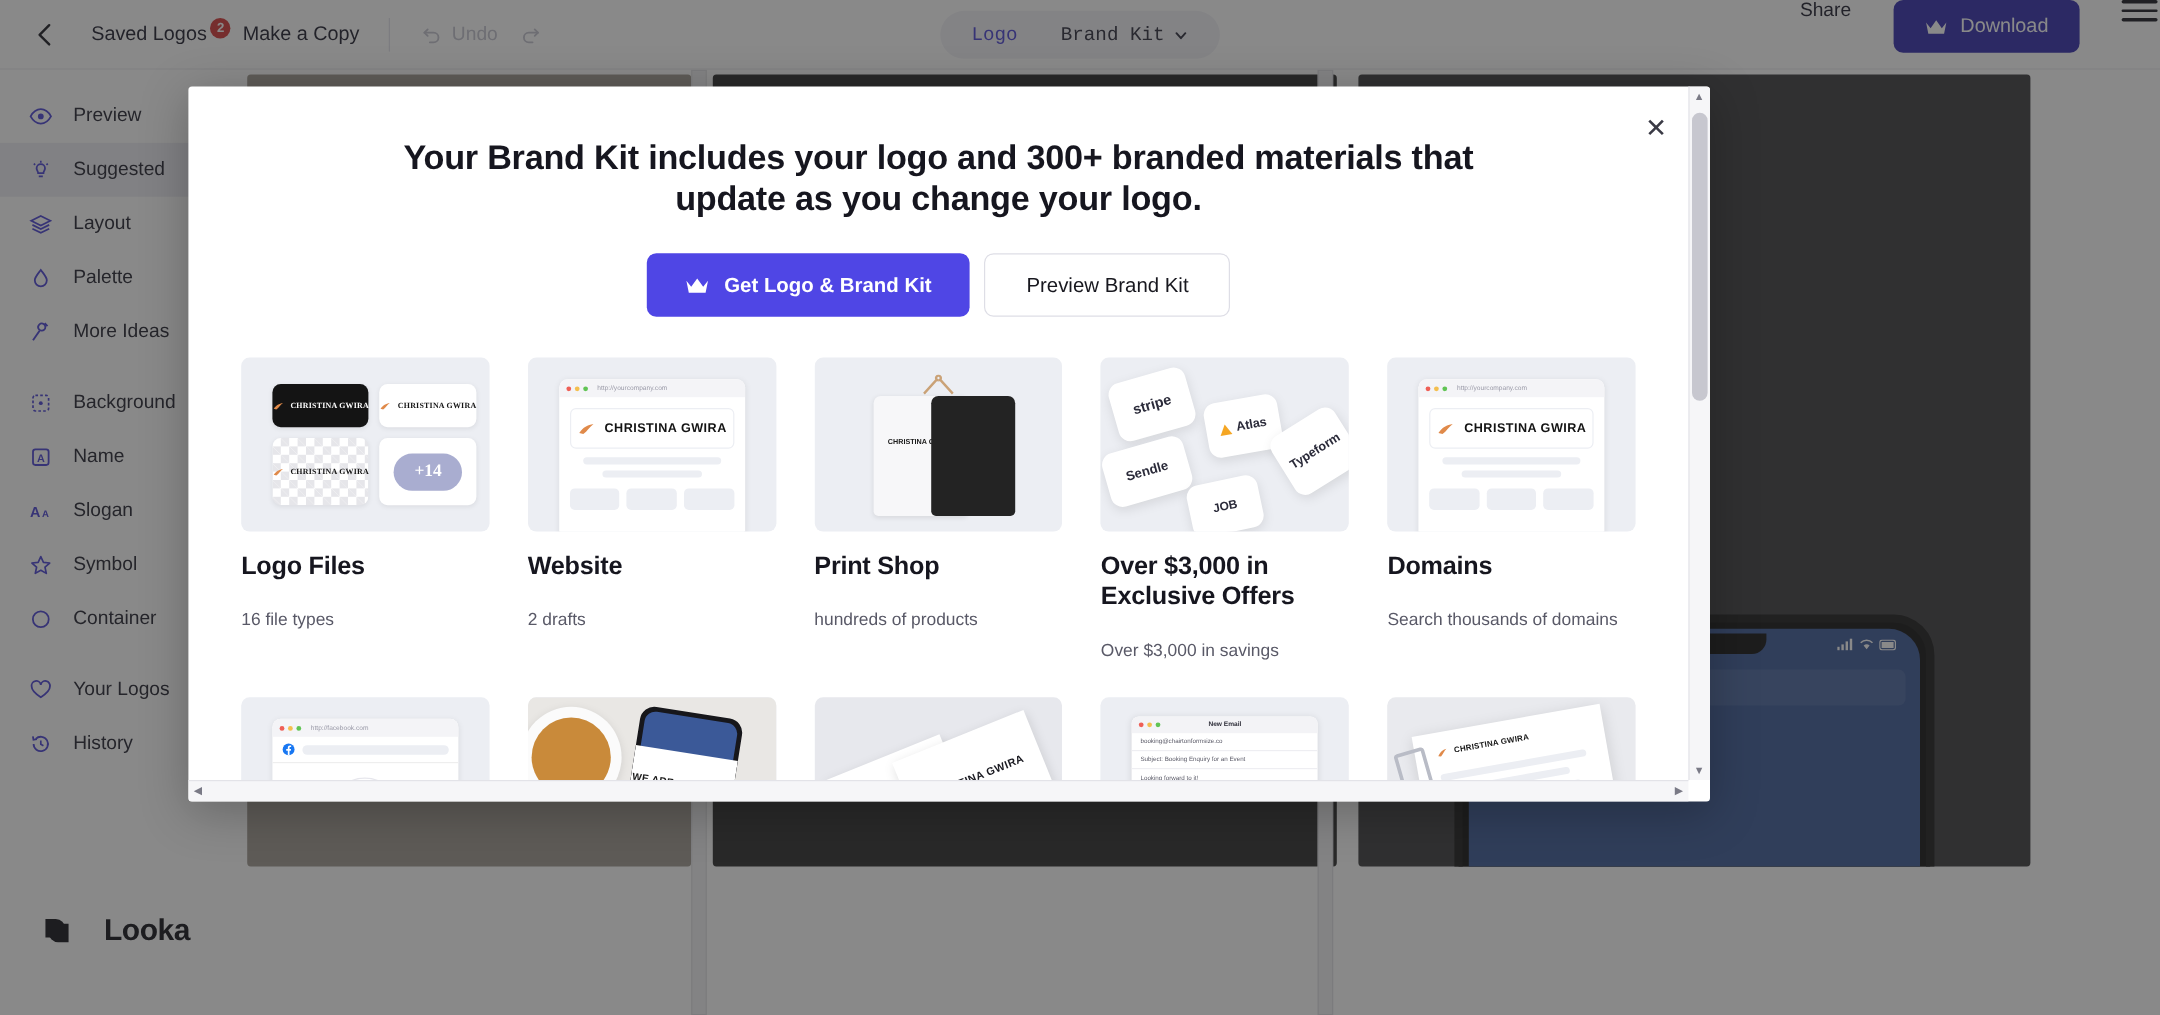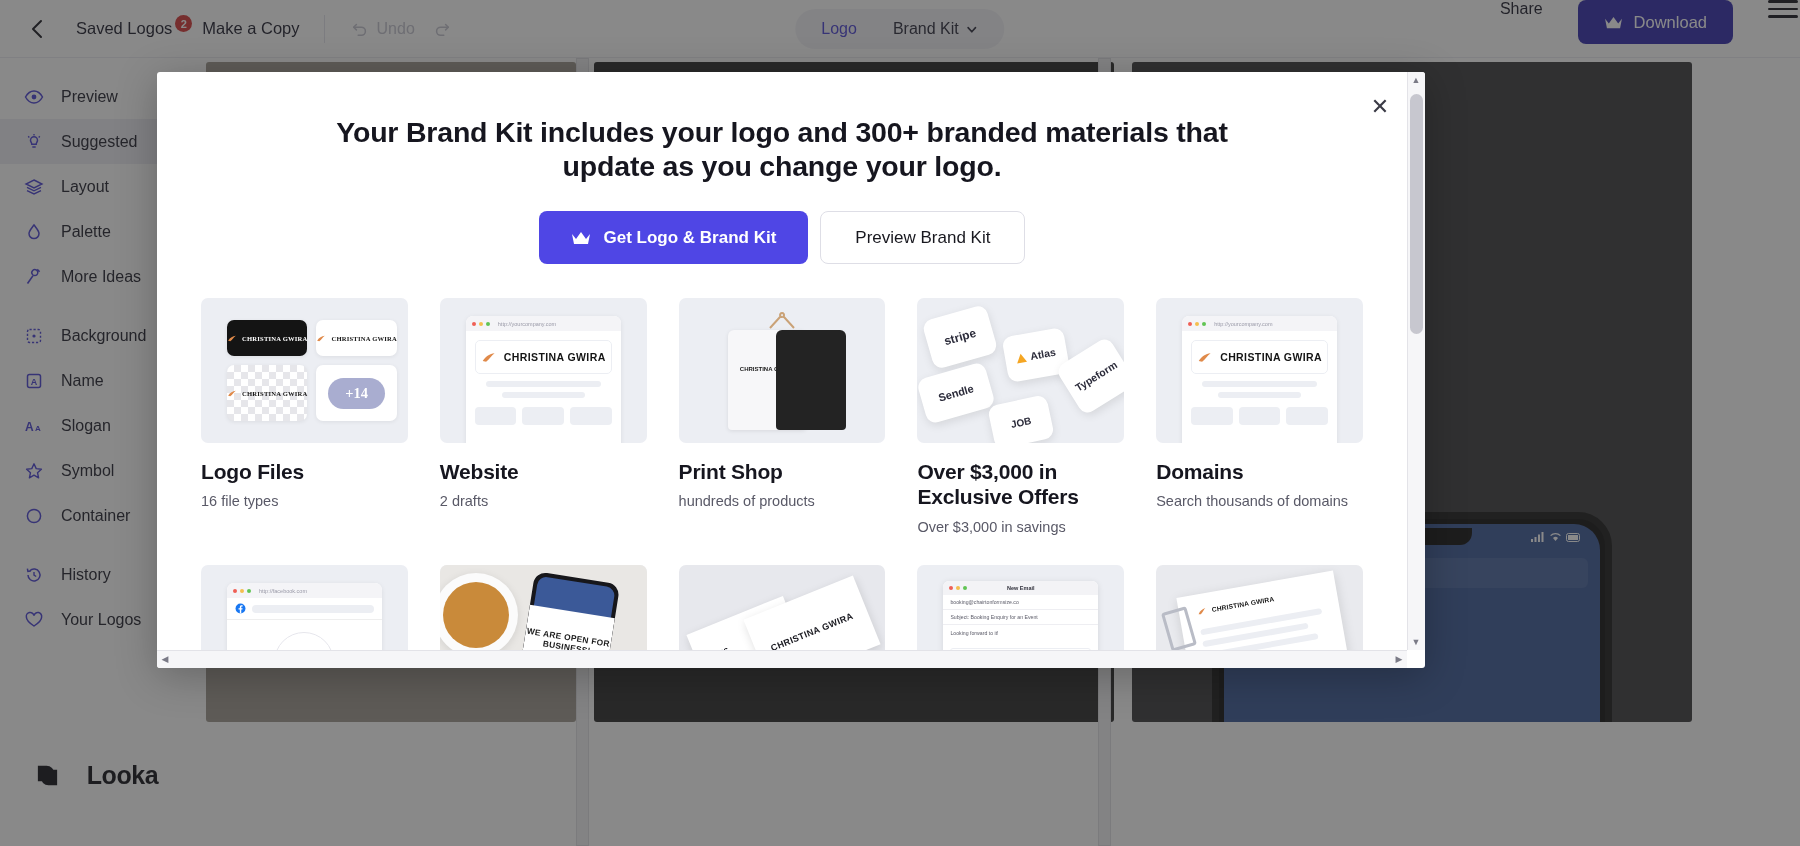--- a/index.html
+++ b/index.html
@@ -31,21 +31,21 @@
   .make-copy { margin-left:10px; font-size:16.5px; color:#1b1b2b; cursor:pointer; }
   .tb-divider { width:1px; height:28px; background:#e2e2ea; margin-left:24px; }
   .undo-group { display:flex; align-items:center; gap:18px; margin-left:26px; color:#c3c3cf; font-size:16px; }
   .undo-group .u-item { display:flex; gap:8px; }
 
   .seg-wrap {
     position:absolute; left:50%; transform:translateX(-50%); top:9px;
     height:40px; background:#f2f2f7; border-radius:20px;
     display:flex; align-items:center; padding:0 8px;
   }
-  .seg-item { padding:0 18px; font-size:16px; color:#2a2a3a; line-height:40px; cursor:pointer; }
+  .seg-item { padding:0 18px; font-size:16px; color:#2a2a3a; line-height:40px; cursor:pointer;font-family:Liberation Mono, monospace; }
   .seg-item.active { color:#4b43d4; }
   .seg-item.with-caret { display:flex; align-items:center; gap:7px; }
 
   .tb-right { position:absolute; right:0; top:0; height:58px; display:flex; gap:13px; padding-right:2px; }
   .share-btn { font-size:16px; color:#1b1b2b; padding:0 22px; cursor:pointer; }
   .download-btn {
     background:#322cad; color:#fff; border:none; border-radius:8px;
     height:44px; padding:0 26px; font-size:16.5px; font-family:inherit;
     display:flex; align-items:center; gap:11px; cursor:pointer;
   }
@@ -129,21 +129,21 @@
   .cards-grid {
     display:grid; grid-template-columns:repeat(5, 1fr); gap:0 32px;
     margin-top:34px;
   }
   .card { width:100%; }
   .card-thumb {
     width:100%; height:145px; background:#eceef3; border-radius:7px;
     position:relative; overflow:hidden;
   }
   .card-title { font-size:21px; font-weight:700; color:#16161f; margin-top:16px; letter-spacing:-0.2px; line-height:1.2; }
-  .card-sub { font-size:14.5px; color:#595967; margin-top:8px; line-height:1.35; }
+  .card-sub { font-size:14.5px; color:#595967; margin-top:24px; line-height:1.35; }
 
   
   .lf-grid { position:absolute; inset:22px 26px; display:grid; grid-template-columns:1fr 1fr; gap:9px;font-family:Liberation Serif, serif; }
   .lf-cell { border-radius:7px; background:#fff; display:flex; align-items:center; justify-content:center; box-shadow:0 1px 4px rgba(0,0,0,.07); }
   .lf-cell.dark { background:#141414; }
   .lf-cell.trans {
     background-image:
       linear-gradient(45deg,#e6e6ea 25%,transparent 25%,transparent 75%,#e6e6ea 75%),
       linear-gradient(45deg,#e6e6ea 25%,transparent 25%,transparent 75%,#e6e6ea 75%);
     background-size:14px 14px; background-position:0 0,7px 7px; background-color:#fff;
@@ -386,34 +386,34 @@
             </svg>
         </span>
         <span>Container</span>
       </div>
 
       <div class="side-gap"></div>
 
       <div class="side-item">
         <span class="side-icon">
           <svg width="20" height="20" viewBox="0 0 20 20">
+              <path d="M10 16 C4 12 2.4 9.3 2.4 7.2 A3.6 3.6 0 0 1 10 5.6 A3.6 3.6 0 0 1 17.6 7.2 C17.6 9.3 16 12 10 16Z" stroke="#4b43d4" stroke-width="1.5" fill="none"></path>
+            </svg>
+        </span>
+        <span>Your Logos</span>
+      </div>
+      <div class="side-item">
+        <span class="side-icon">
+          <svg width="20" height="20" viewBox="0 0 20 20">
               <path d="M4 10a6 6 0 1 0 1.8-4.3" stroke="#4b43d4" stroke-width="1.5" fill="none"></path>
               <path d="M3.4 3.6 L3.9 6.5 L6.8 6" stroke="#4b43d4" stroke-width="1.5" fill="none"></path>
               <path d="M10 7v3.2l2.2 1.3" stroke="#4b43d4" stroke-width="1.4" fill="none"></path>
             </svg>
         </span>
         <span>History</span>
-      </div>
-      <div class="side-item">
-        <span class="side-icon">
-          <svg width="20" height="20" viewBox="0 0 20 20">
-              <path d="M10 16 C4 12 2.4 9.3 2.4 7.2 A3.6 3.6 0 0 1 10 5.6 A3.6 3.6 0 0 1 17.6 7.2 C17.6 9.3 16 12 10 16Z" stroke="#4b43d4" stroke-width="1.5" fill="none"></path>
-            </svg>
-        </span>
-        <span>Your Logos</span>
       </div>
 
       <div class="looka">
         <svg width="27" height="27" viewBox="0 0 28 28">
           <path d="M4 4 h9 a8 8 0 0 1 0 16 h-9 Z" fill="#111118"></path>
           <path d="M24 24 h-9 a8 8 0 0 1 0 -16 h9 Z" fill="#111118"></path>
         </svg>
         <span class="looka-word">Looka</span>
       </div>
     </div>

